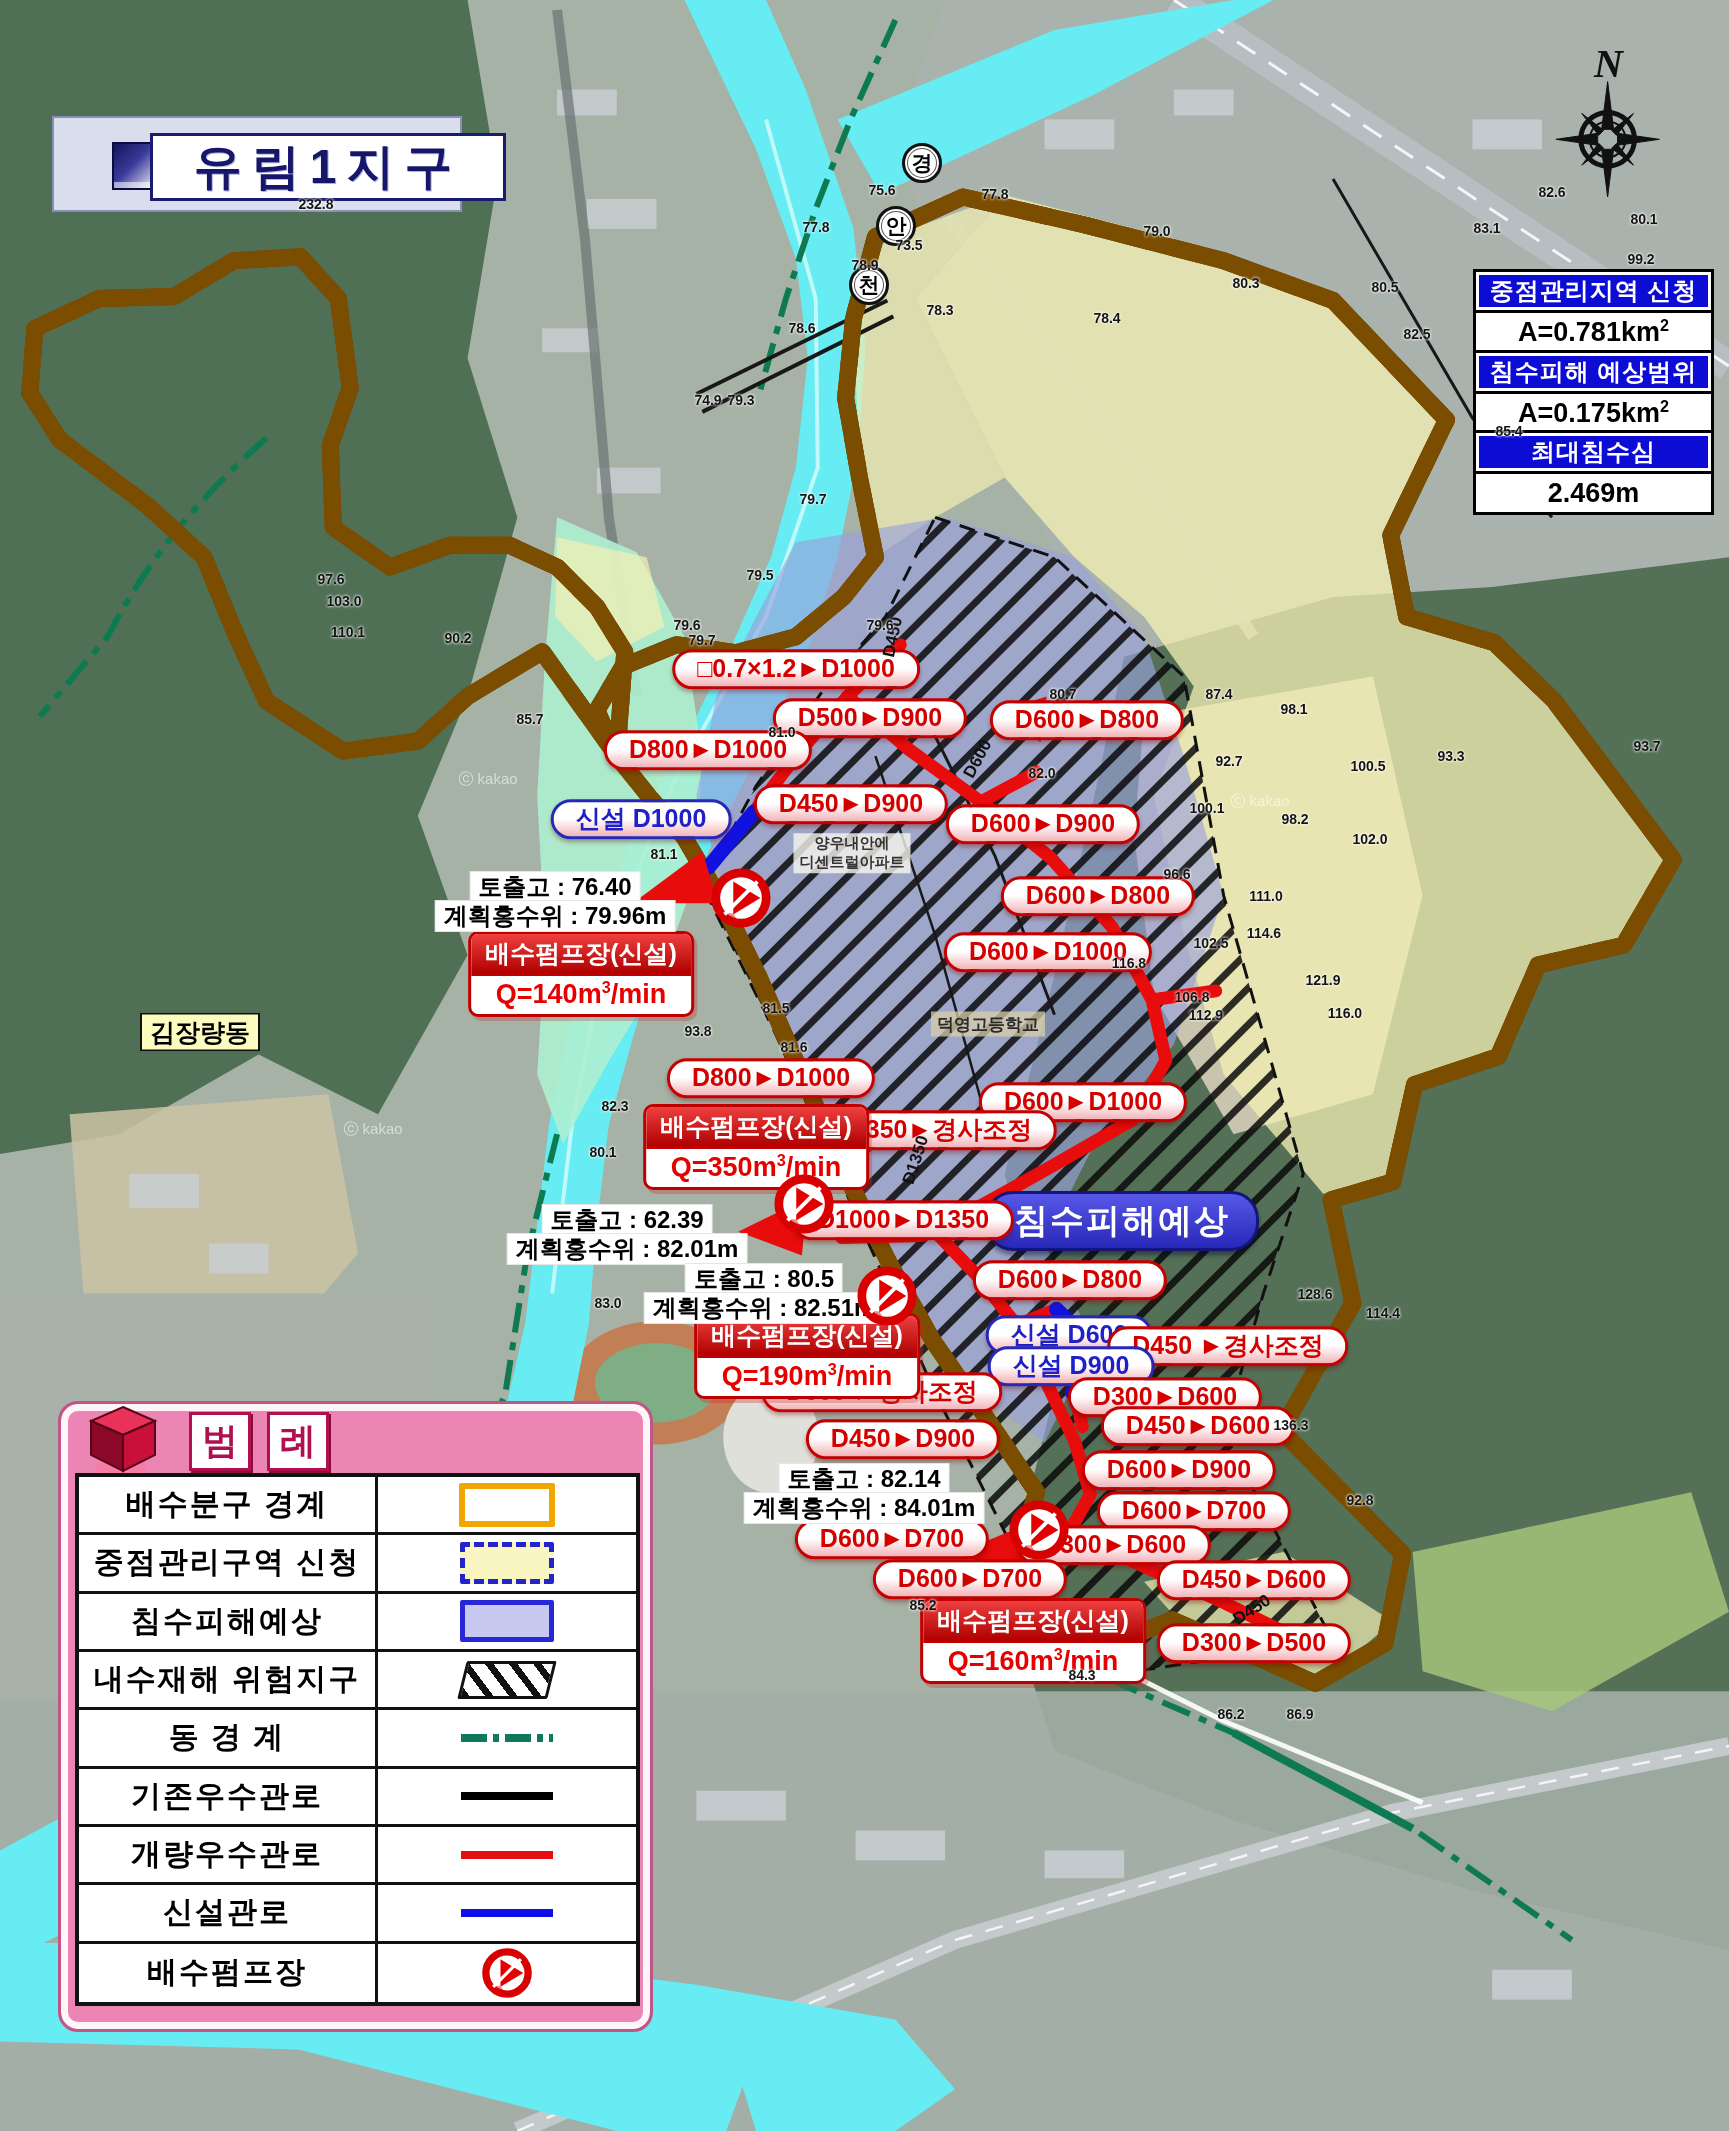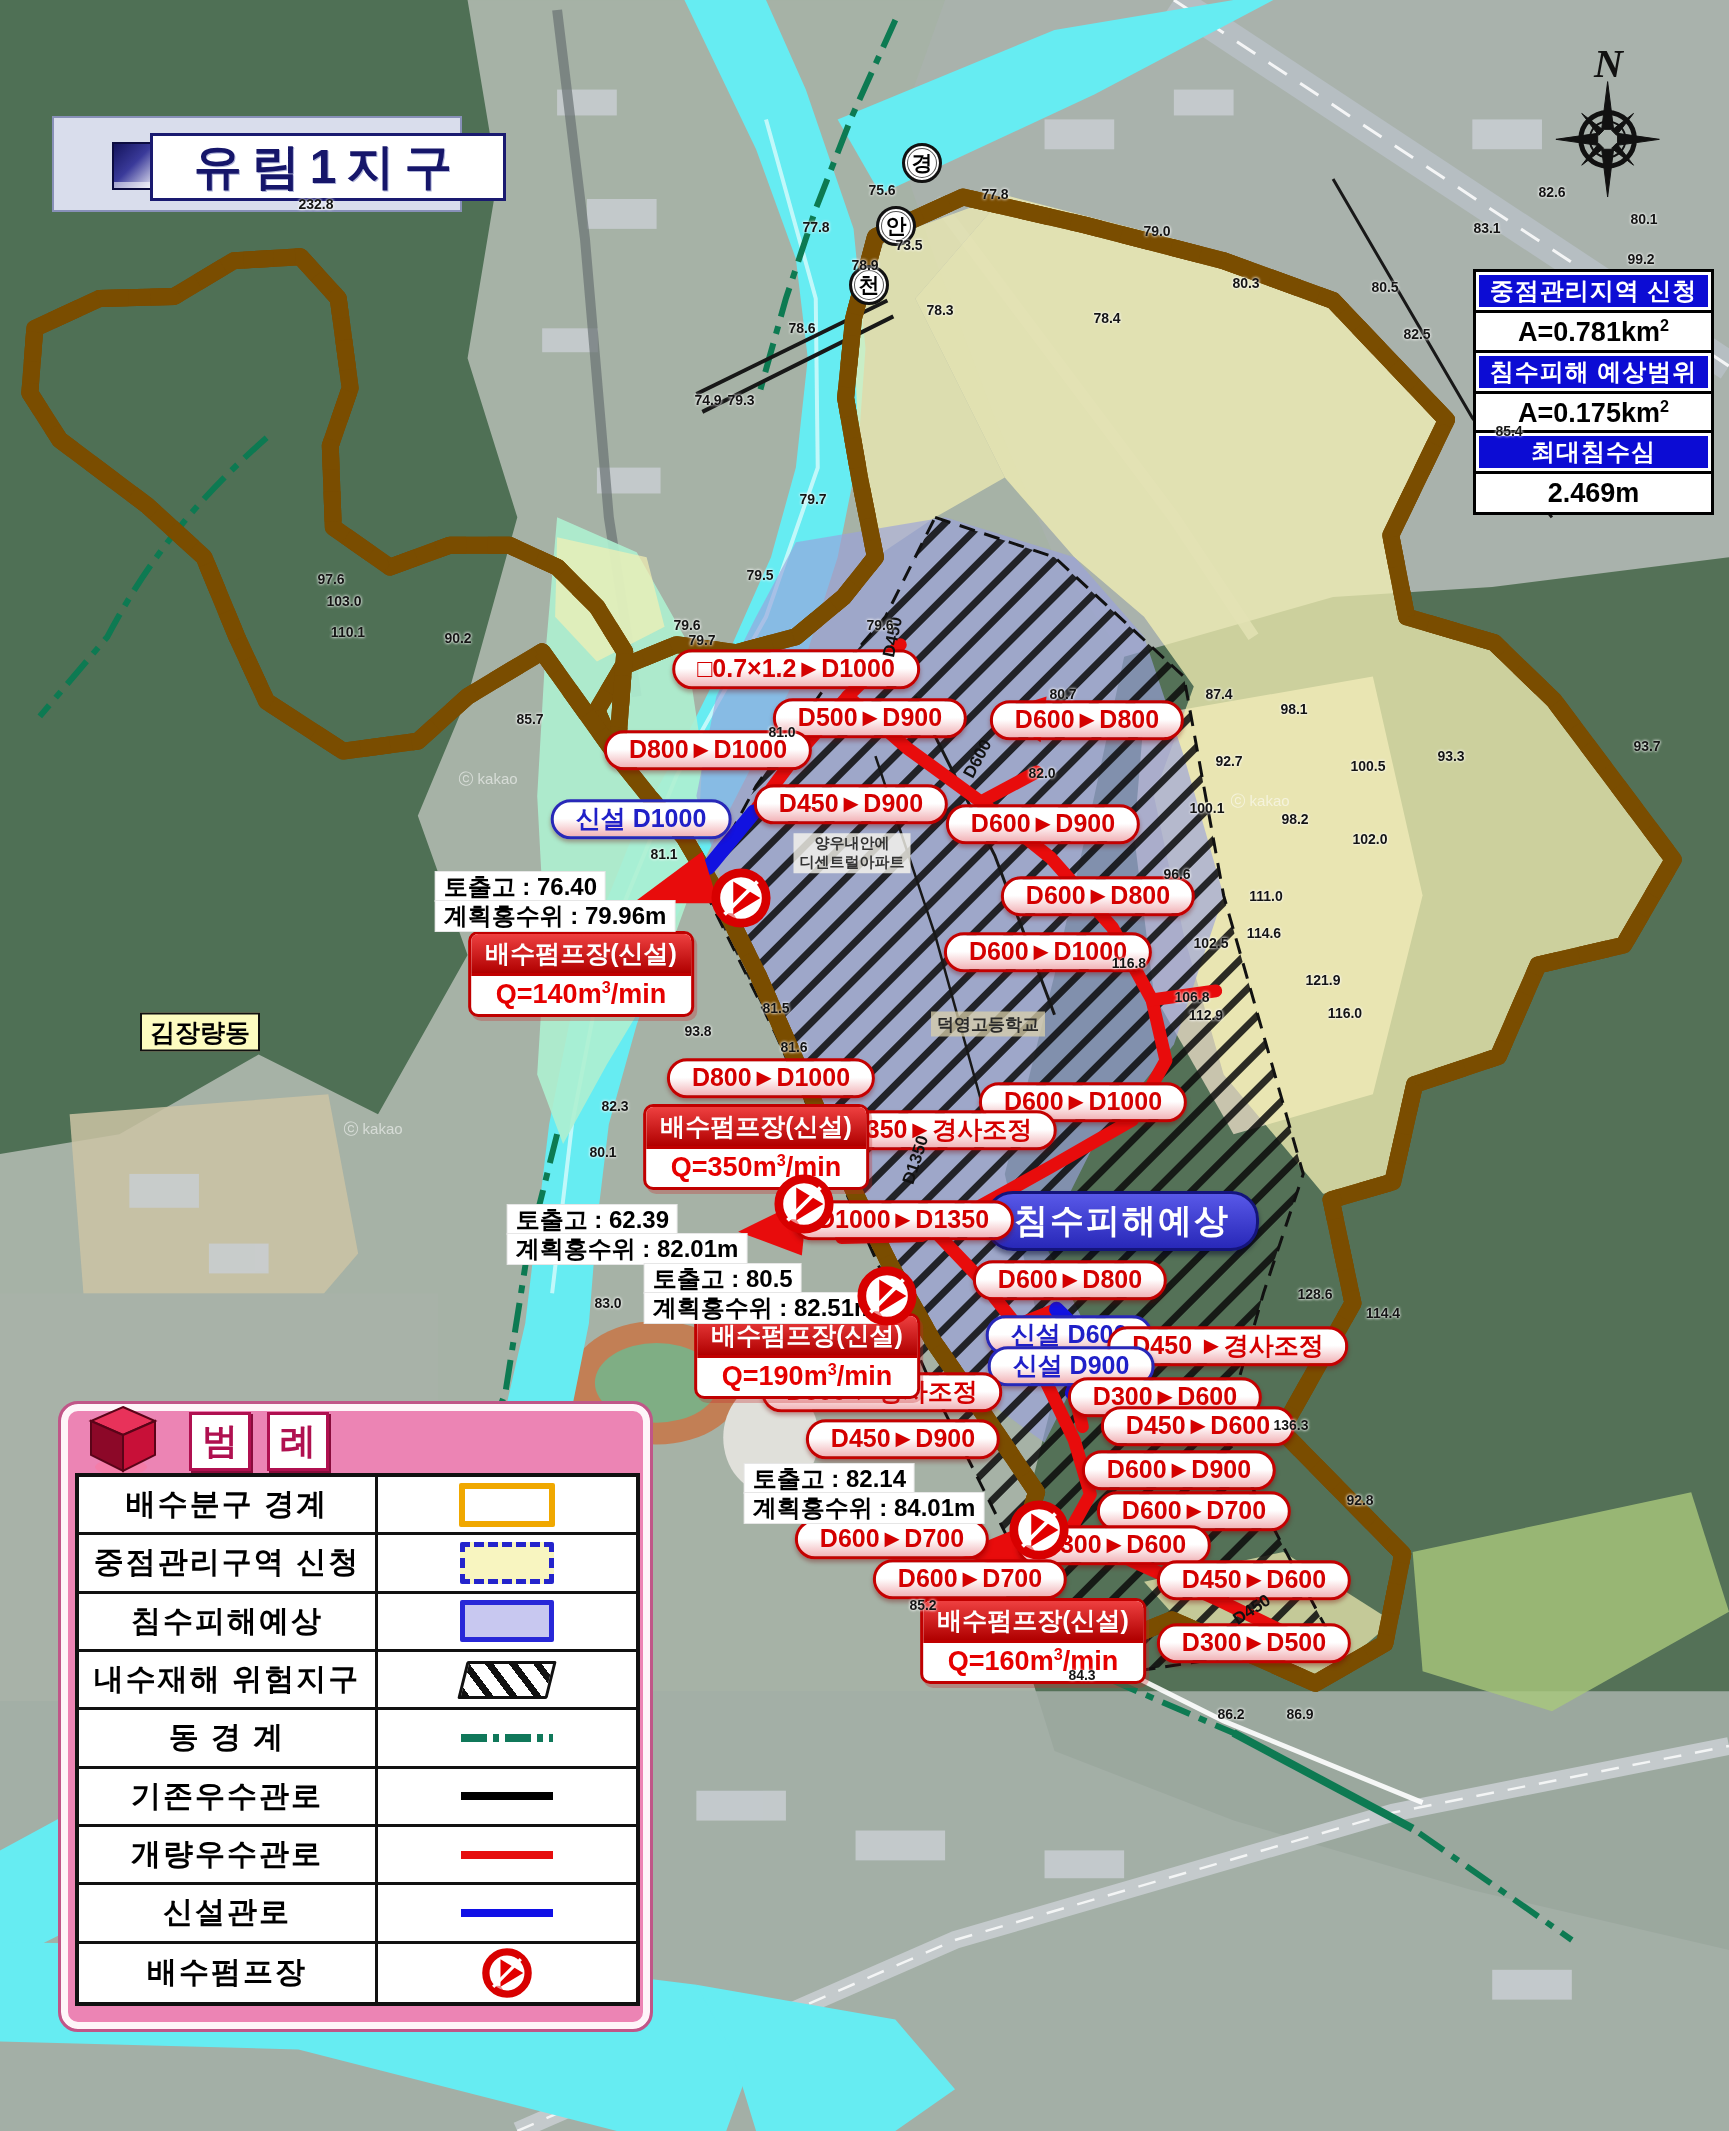--- a/index.html
+++ b/index.html
@@ -19,21 +19,21 @@
   
   .pumpbox{position:absolute;transform:translateX(-50%);border:3px solid #c00000;
         border-radius:10px;background:#fff;overflow:hidden;
         box-shadow:3px 4px 0 rgba(200,40,40,.3);text-align:center;}
   .pumpbox .hdr{background:linear-gradient(180deg,#ee4040,#b00000);color:#fff;
         font-weight:bold;font-size:25px;padding:3px 14px;border-bottom:3px solid #c00000;}
   .pumpbox .q{color:#e60000;font-weight:bold;font-size:27px;padding:2px 10px 4px;}
   .pumpbox .q sup{font-size:60%;}
 
   
-  .lvl{position:absolute;transform:translateX(-50%);text-align:left;
+  .lvl{position:absolute;transform:translateX(-50%);text-align:center;
        font-weight:bold;font-size:24px;color:#000;line-height:1.22;}
   .lvl span{background:#fff;padding:0 8px;display:inline-block;box-shadow:0 0 0 1px #e6e6e6;}
 
   
   .floodlabel{position:absolute;transform:translate(-50%,-50%);white-space:nowrap;
        background:linear-gradient(180deg,#5858e8,#2828b8);color:#fff;font-weight:bold;
        font-size:34px;padding:4px 26px;border:3px solid #14147a;border-radius:28px;
        box-shadow:0 4px 5px rgba(0,0,40,.45);letter-spacing:2px;}
 
   

